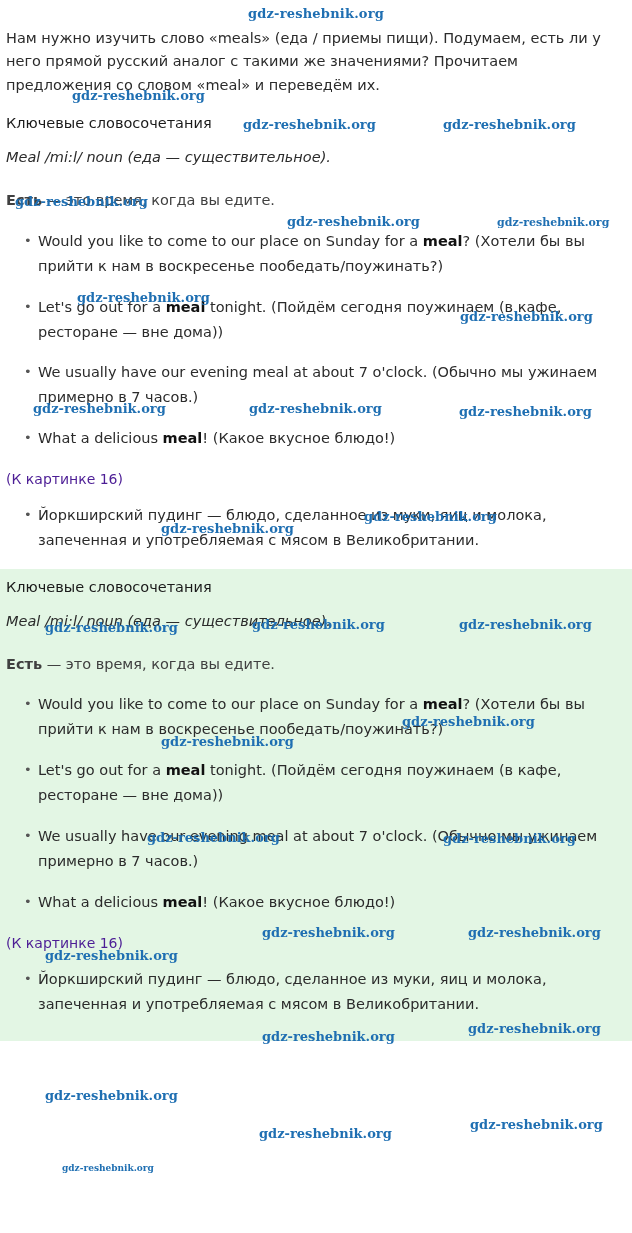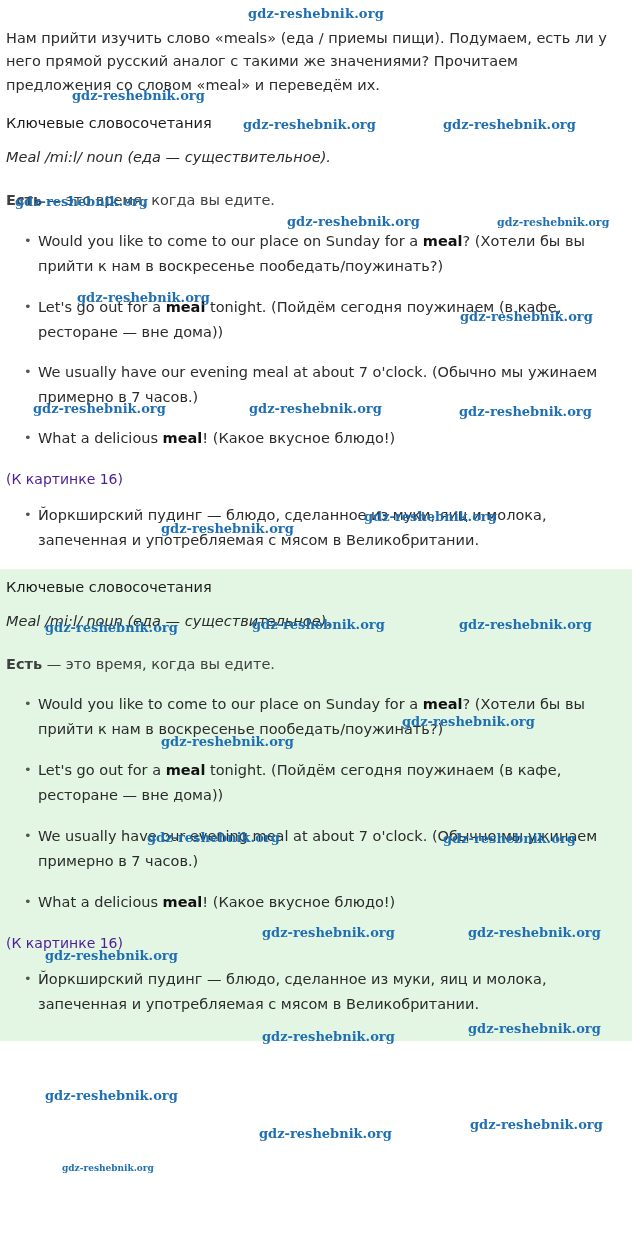--- a/index.html
+++ b/index.html
@@ -105,21 +105,21 @@
   .wm-xs { font-size: 9px; }
 </style>
 </head>
 <body>
 
 <div class="page">
 
   <div class="top-wm">gdz-reshebnik.org</div>
 
   <div class="section">
-    <p class="intro">Нам прийти изучить слово «meals» (еда / приемы пищи). Подумаем, есть ли у него прямой русский аналог с такими же значениями? Прочитаем предложения со словом «meal» и переведём их.</p>
+    <p class="intro">Нам нужно изучить слово «meals» (еда / приемы пищи). Подумаем, есть ли у него прямой русский аналог с такими же значениями? Прочитаем предложения со словом «meal» и переведём их.</p>
 
     <div class="heading">Ключевые словосочетания</div>
 
     <div class="defline">Meal /mi:l/ noun (еда — существительное).</div>
 
     <div class="defline2">
       <b>Есть</b><span> — это время, когда вы едите.</span>
     </div>
 
     <ul class="items">

